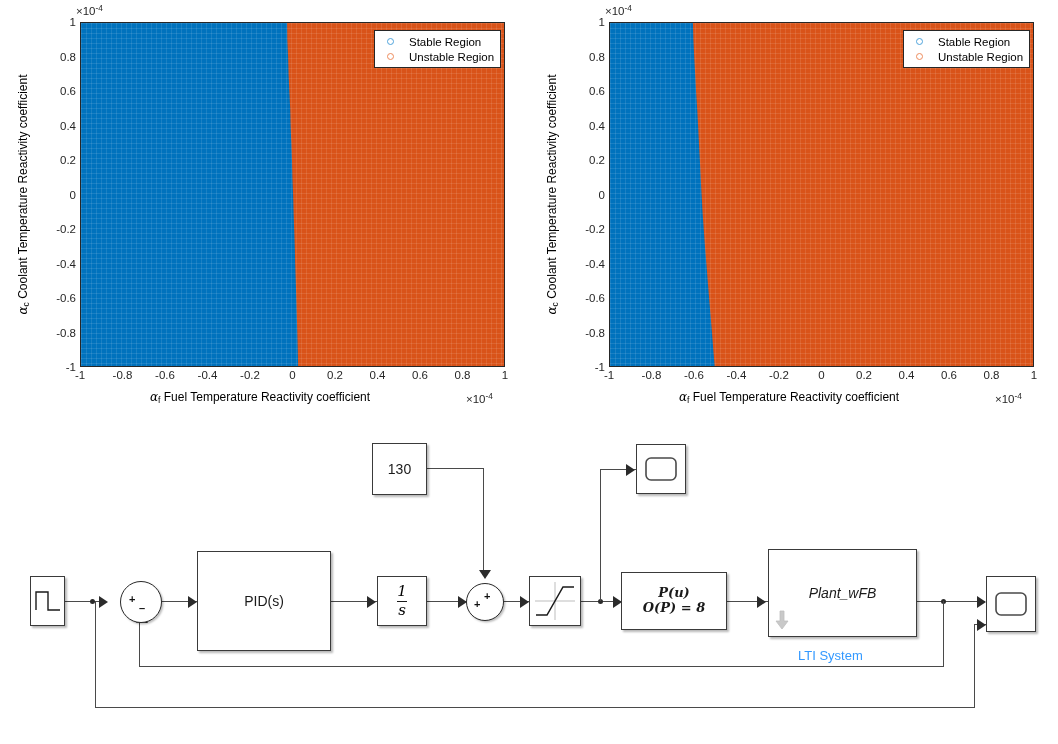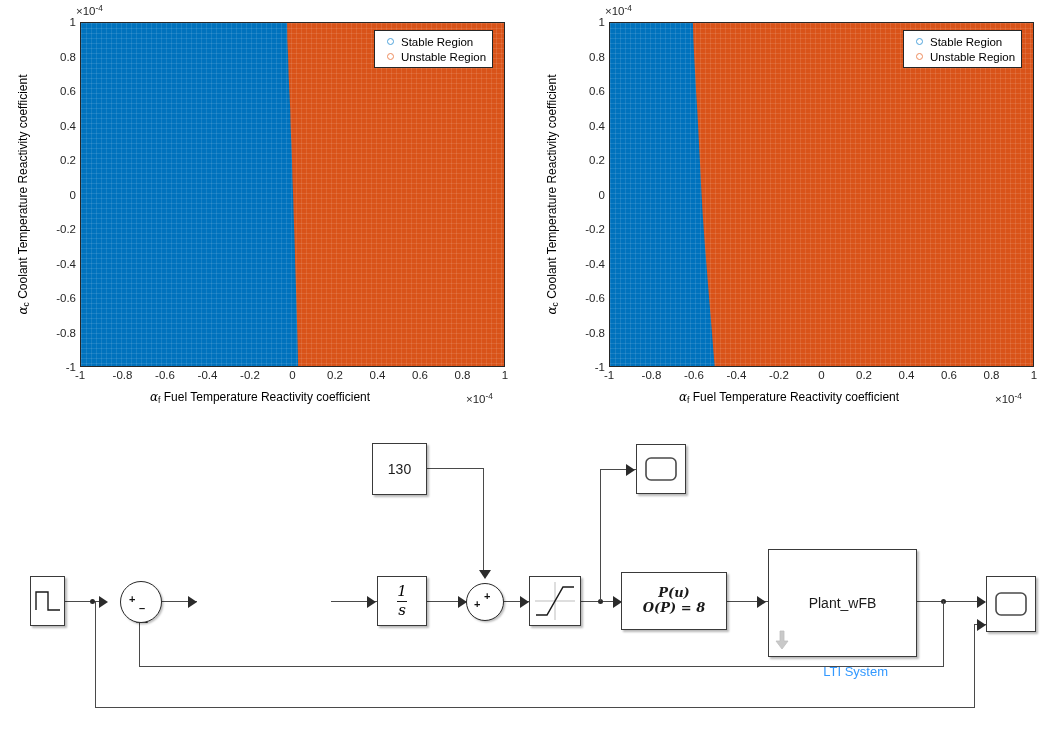--- a/index.html
+++ b/index.html
@@ -29,21 +29,21 @@
 
   sub{font-size:.72em;vertical-align:-.28em;}
   sup{font-size:.72em;vertical-align:.45em;}
   .alpha{font-family:"DejaVu Serif",serif;font-style:italic;}
 
   
   .legend{position:absolute;background:#fff;border:1px solid #262626;padding:3px 6px 3px 4px;}
   .legend-row{display:flex;align-items:center;height:15px;}
   .legend-mark{width:22px;text-align:center;font-size:11px;line-height:1;}
   .legend-mark .ring{display:inline-block;width:7px;height:7px;border-radius:50%;border:1.3px solid #000;box-sizing:border-box;}
-  .legend-text{font-size:11.5px;color:#000;margin-left:0;white-space:nowrap;}
+  .legend-text{font-size:11.5px;color:#000;margin-left:8px;white-space:nowrap;}
 
   
   #diagram{position:absolute;left:0;top:420px;width:1058px;height:324px;}
   .sl-block{position:absolute;background:#fff;border:1.4px solid #3a3a3a;box-sizing:border-box;
             box-shadow:2px 2px 2px rgba(0,0,0,.28);display:flex;align-items:center;justify-content:center;}
   .sl-label{font-size:14px;color:#1a1a1a;text-align:center;line-height:1.15;}
   .sl-label.mono-it{font-family:"DejaVu Serif",serif;font-style:italic;font-weight:bold;font-size:13px;}
   .frac{display:inline-block;text-align:center;font-family:"DejaVu Serif",serif;font-style:italic;font-size:15px;line-height:1.05;}
   .frac .num{display:block;}
   .frac .bar{display:block;border-top:1.3px solid #1a1a1a;margin:1px 0;}
@@ -259,20 +259,23 @@
       <svg width="29" height="34" viewBox="0 0 29 34">
         <polyline points="3,26 3,8 15,8 15,26 27,26" fill="none" stroke="#1a1a1a" stroke-width="1.4"></polyline>
       </svg>
     </div>
 
     <div class="sl-sum" style="left:120px;top:161px;width:40px;height:40px;">
       <span class="sgn" style="left:8px;top:12px;">+</span>
       <span class="sgn" style="left:18px;top:21px;">–</span>
     </div>
 
+    <div class="sl-block" style="left:197px;top:131px;width:134px;height:100px;">
+      <span class="sl-label">PID(s)</span>
+    </div>
 
     <div class="sl-block" style="left:377px;top:156px;width:50px;height:50px;">
       <span class="frac">
         <span class="num">1</span>
         <span class="bar"></span>
         <span class="den">s</span>
       </span>
     </div>
 
     <div class="sl-block" style="left:372px;top:23px;width:55px;height:52px;">
@@ -290,27 +293,27 @@
         <line x1="2" y1="21" x2="42" y2="21" stroke="#bdbdbd" stroke-width="1"></line>
         <polyline points="3,35 14,35 30,7 41,7" fill="none" stroke="#1a1a1a" stroke-width="1.5"></polyline>
       </svg>
     </div>
 
     <div class="sl-block" style="left:621px;top:152px;width:106px;height:58px;flex-direction:column;">
       <span class="sl-label mono-it">P(u)</span>
       <span class="sl-label mono-it">O(P) = 8</span>
     </div>
 
-    <div class="sl-block" style="left:768px;top:129px;width:149px;height:108px;">
+    <div class="sl-block" style="left:768px;top:129px;width:149px;height:88px;font-style:italic;">
       <span class="sl-label">Plant_wFB</span>
       <svg width="14" height="20" viewBox="0 0 14 20" style="position:absolute;left:6px;bottom:6px;">
         <path d="M5,1 L9,1 L9,11 L13,11 L7,19 L1,11 L5,11 Z" fill="#c9c9c9" stroke="#bfbfbf" stroke-width="0.8"></path>
       </svg>
     </div>
-    <div class="annot" style="left:798px;top:244px;width:90px;text-align:right;">LTI System</div>
+    <div class="annot" style="left:798px;top:228px;width:90px;text-align:left;">LTI System</div>
 
     <div class="sl-block" style="left:636px;top:24px;width:50px;height:50px;">
       <svg width="34" height="26" viewBox="0 0 34 26">
         <rect x="2" y="2" width="30" height="22" rx="5" ry="5" fill="#fff" stroke="#4a4a4a" stroke-width="1.6"></rect>
       </svg>
     </div>
 
     <div class="sl-block" style="left:986px;top:156px;width:50px;height:56px;">
       <svg width="34" height="26" viewBox="0 0 34 26">
         <rect x="2" y="2" width="30" height="22" rx="5" ry="5" fill="#fff" stroke="#4a4a4a" stroke-width="1.6"></rect>

